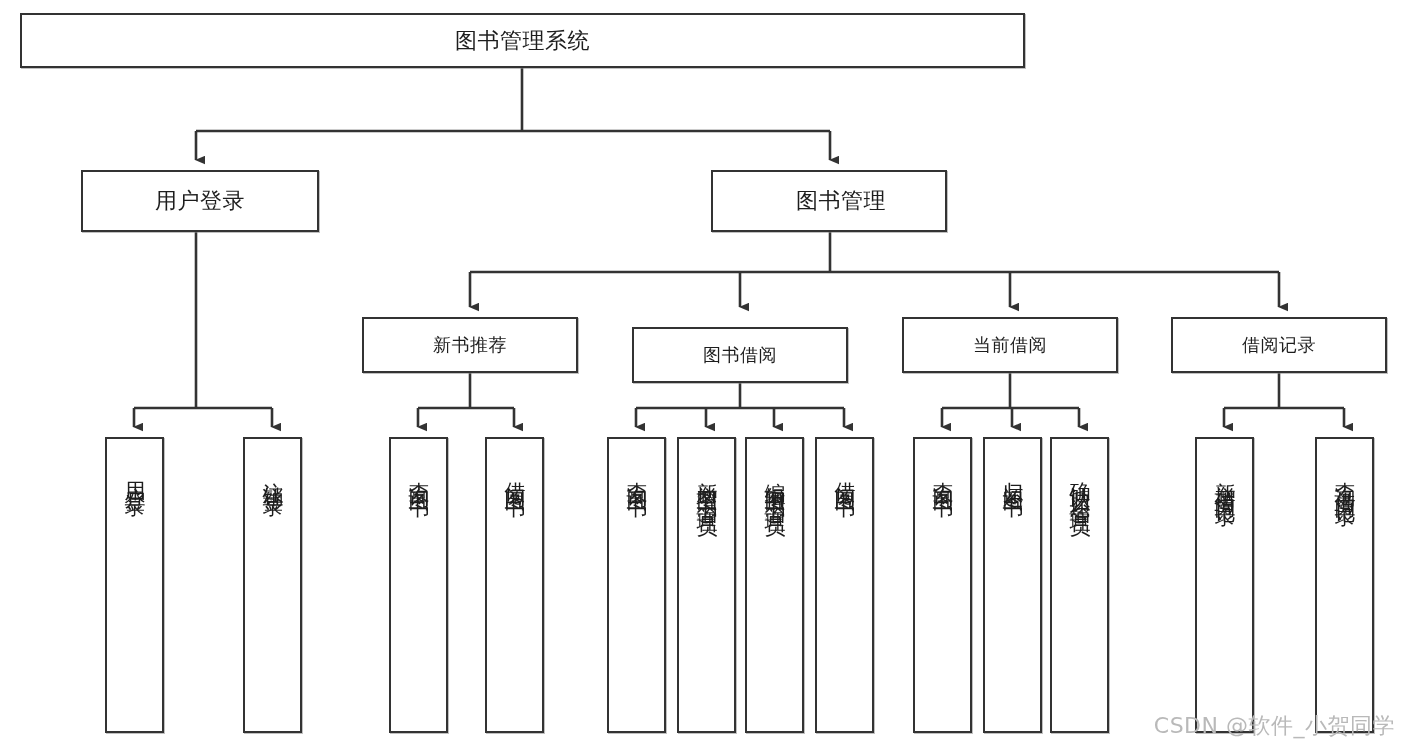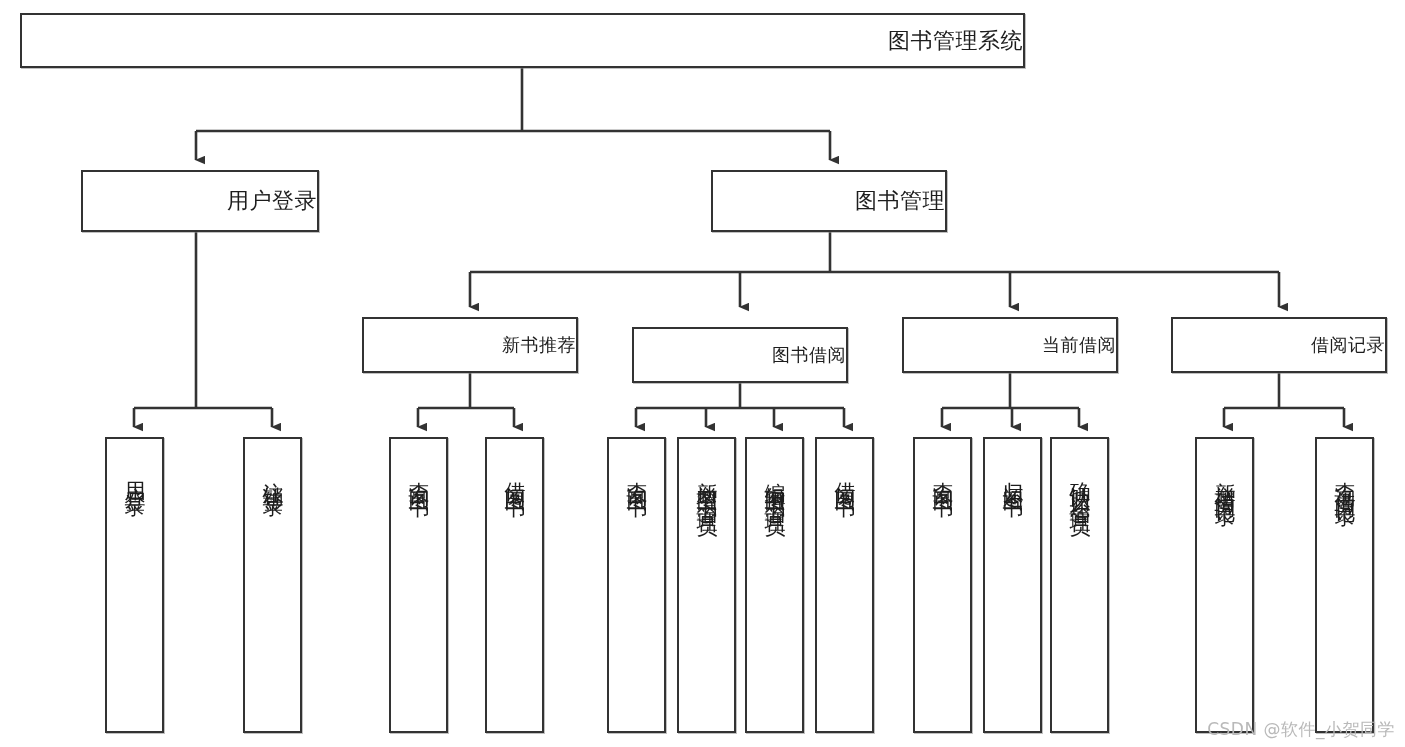--- a/index.html
+++ b/index.html
@@ -27,21 +27,21 @@
     pointer-events: none;
   }
   .node {
     position: absolute;
     box-sizing: border-box;
     background: #ffffff;
     border: 2px solid #333333;
     box-shadow: 1px 1px 0 0 rgba(140,140,140,0.55);
     display: flex;
     align-items: center;
-    justify-content: flex-end;
+    justify-content: center;
     color: #202020;
   }
   .node .label {
     font-size: 21px;
     line-height: 1.18;
     letter-spacing: 0.5px;
     white-space: nowrap;
     color: #1d1d1d;
   }
   .node.vertical {
@@ -57,21 +57,21 @@
     font-size: 21px;
   }
   .node.root .label   { font-size: 22px; }
   .node.level1 .label { font-size: 22px; }
   .node.level2 .label { font-size: 18px; }
 
   .watermark {
     position: absolute;
     right: 10px;
     bottom: 6px;
-    font-size: 17px;
+    font-size: 22px;
     color: #b9b9b9;
     white-space: nowrap;
     letter-spacing: 0.5px;
     pointer-events: none;
   }
 </style>
 </head>
 <body>
 
 <div id="canvas">

